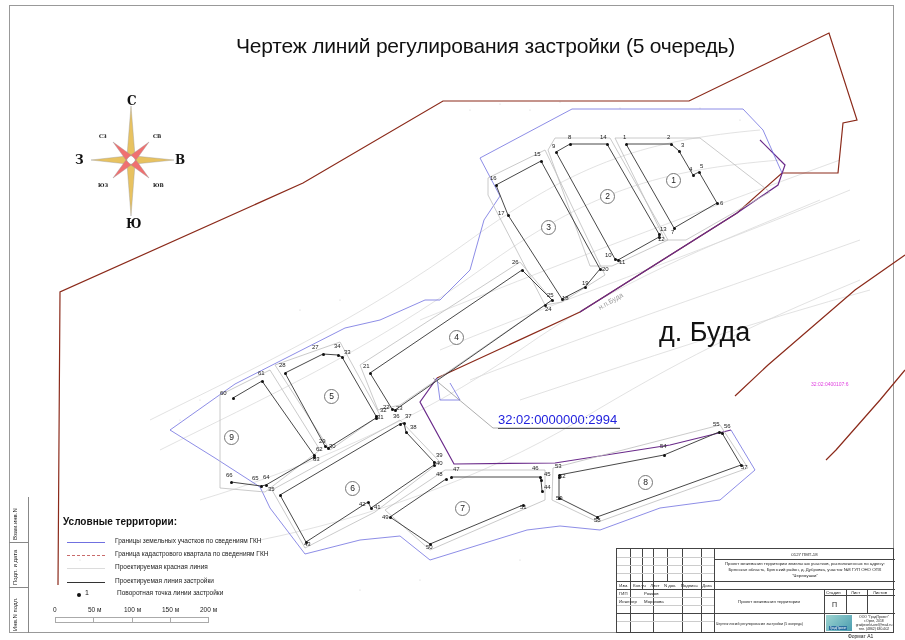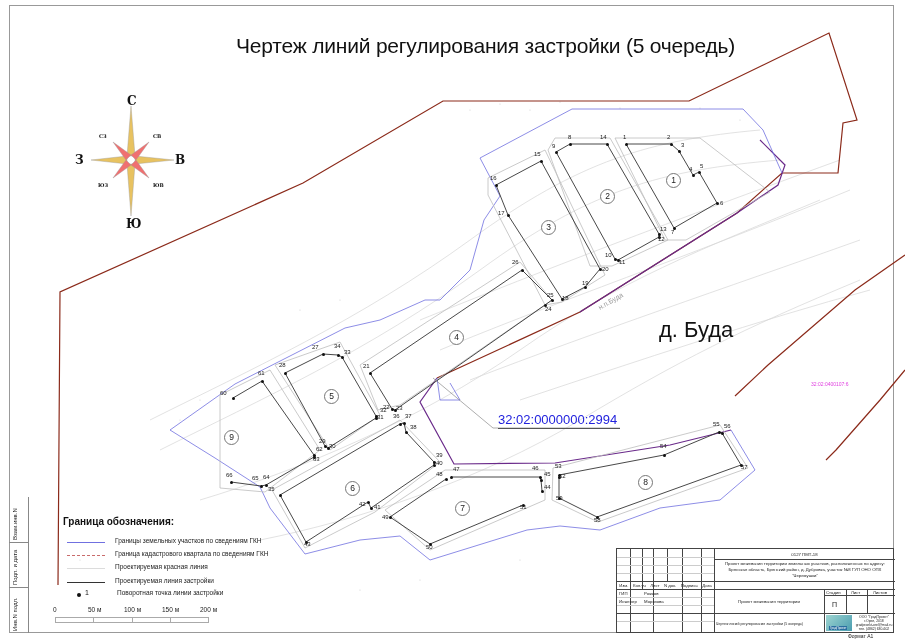--- a/index.html
+++ b/index.html
@@ -1,20 +1,20 @@
 <!DOCTYPE html>
 <html><head>
 <meta charset="utf-8">
 <style>
   html, body { margin:0; padding:0; background:#fff; }
   body { width:905px; height:640px; position:relative; overflow:hidden; font-family:"Liberation Sans", sans-serif; }
   #sheet { position:absolute; left:0; top:0; width:905px; height:640px; }
   .frame { position:absolute; left:9px; top:5px; width:885px; height:628px; border:1px solid #999; box-sizing:border-box; }
   .title { position:absolute; left:236px; top:34px; font-size:21px; color:#111; white-space:nowrap; letter-spacing:-0.2px; }
-  .village { position:absolute; left:659px; top:317px; font-size:22px; color:#111; }
+  .village { position:absolute; left:659px; top:317px; font-size:27px; color:#111; }
   .cad-num { position:absolute; left:498px; top:412px; font-size:13px; color:#2222dd; white-space:nowrap; }
   .cad-small { position:absolute; left:811px; top:381px; font-size:5px; color:#e040e0; white-space:nowrap; }
   .compass-lbl { position:absolute; font-family:"DejaVu Serif", serif; font-weight:bold; color:#111; }
   .compass-lbl.big { font-size:12px; }
   .compass-lbl.small { font-size:5px; }
   .legend-title { position:absolute; left:63px; top:516px; font-size:10px; font-weight:bold; color:#111; }
   .legend-row { position:absolute; left:40px; height:12px; width:300px; }
   .legend-row .sample { position:absolute; left:0; top:5px; width:70px; height:0; }
   .legend-row .txt { position:absolute; left:75px; top:0; font-size:6.5px; color:#222; white-space:nowrap; }
   .scale-lbl { position:absolute; top:606px; font-size:6.5px; color:#222; }
@@ -276,21 +276,21 @@
 
   <div class="compass-lbl big" style="left:127px;top:94px">С</div>
   <div class="compass-lbl big" style="left:126px;top:217px">Ю</div>
   <div class="compass-lbl big" style="left:75px;top:153px">З</div>
   <div class="compass-lbl big" style="left:175px;top:153px">В</div>
   <div class="compass-lbl small" style="left:99px;top:133px">СЗ</div>
   <div class="compass-lbl small" style="left:153px;top:133px">СВ</div>
   <div class="compass-lbl small" style="left:98px;top:182px">ЮЗ</div>
   <div class="compass-lbl small" style="left:153px;top:182px">ЮВ</div>
 
-  <div class="legend-title">Граница обозначения:</div>
+  <div class="legend-title">Условные территории:</div>
   <div class="legend-row" style="top:537px">
     <div class="sample" style="left:27px;width:38px;border-top:1px solid #7070e0"></div>
     <div class="txt">Границы земельных участков по сведениям ГКН</div>
   </div>
   <div class="legend-row" style="top:550px">
     <div class="sample" style="left:27px;width:38px;border-top:1px dashed #c96b6b"></div>
     <div class="txt">Граница кадастрового квартала по сведениям ГКН</div>
   </div>
   <div class="legend-row" style="top:563px">
     <div class="sample" style="left:27px;width:38px;border-top:1px solid #dcdcdc"></div>

